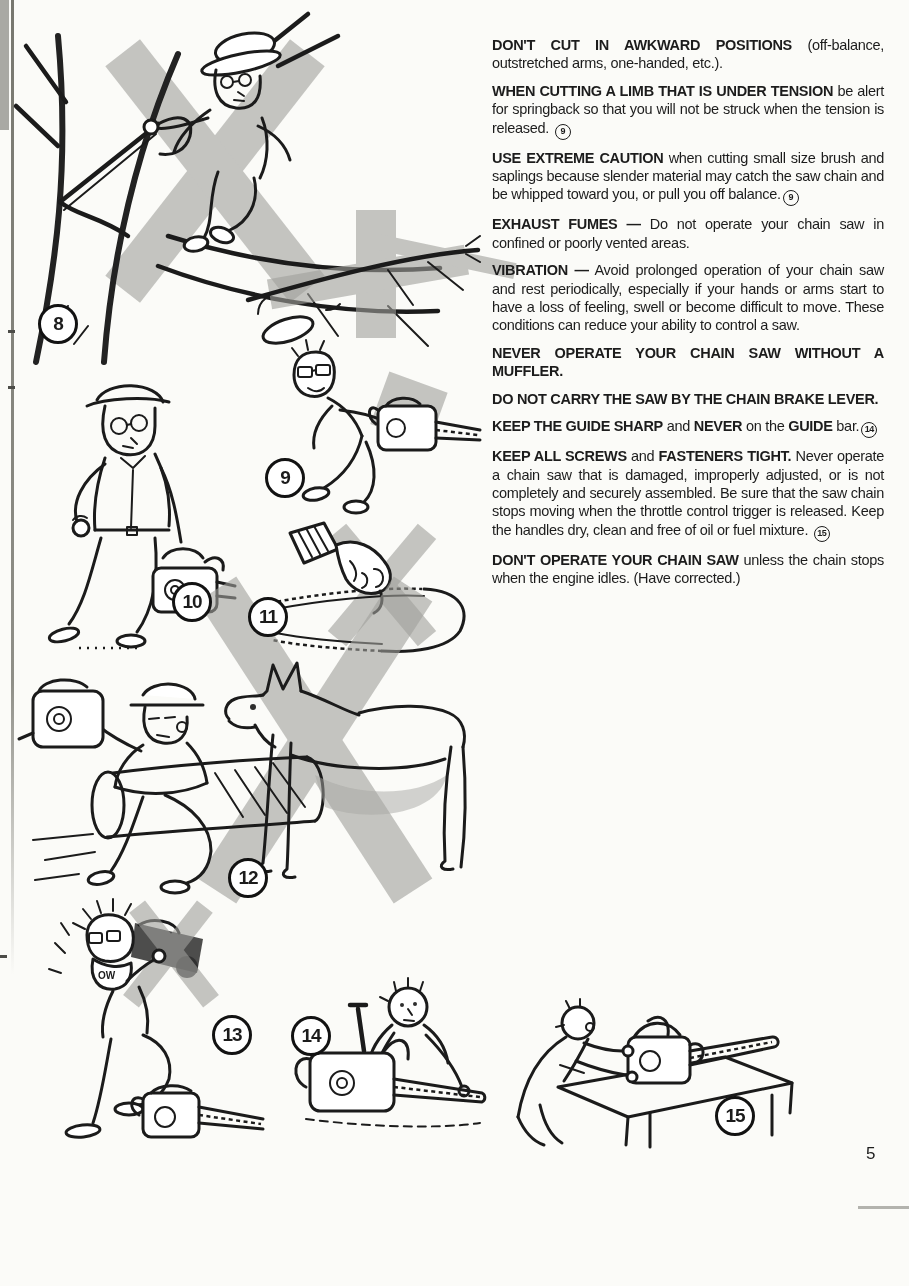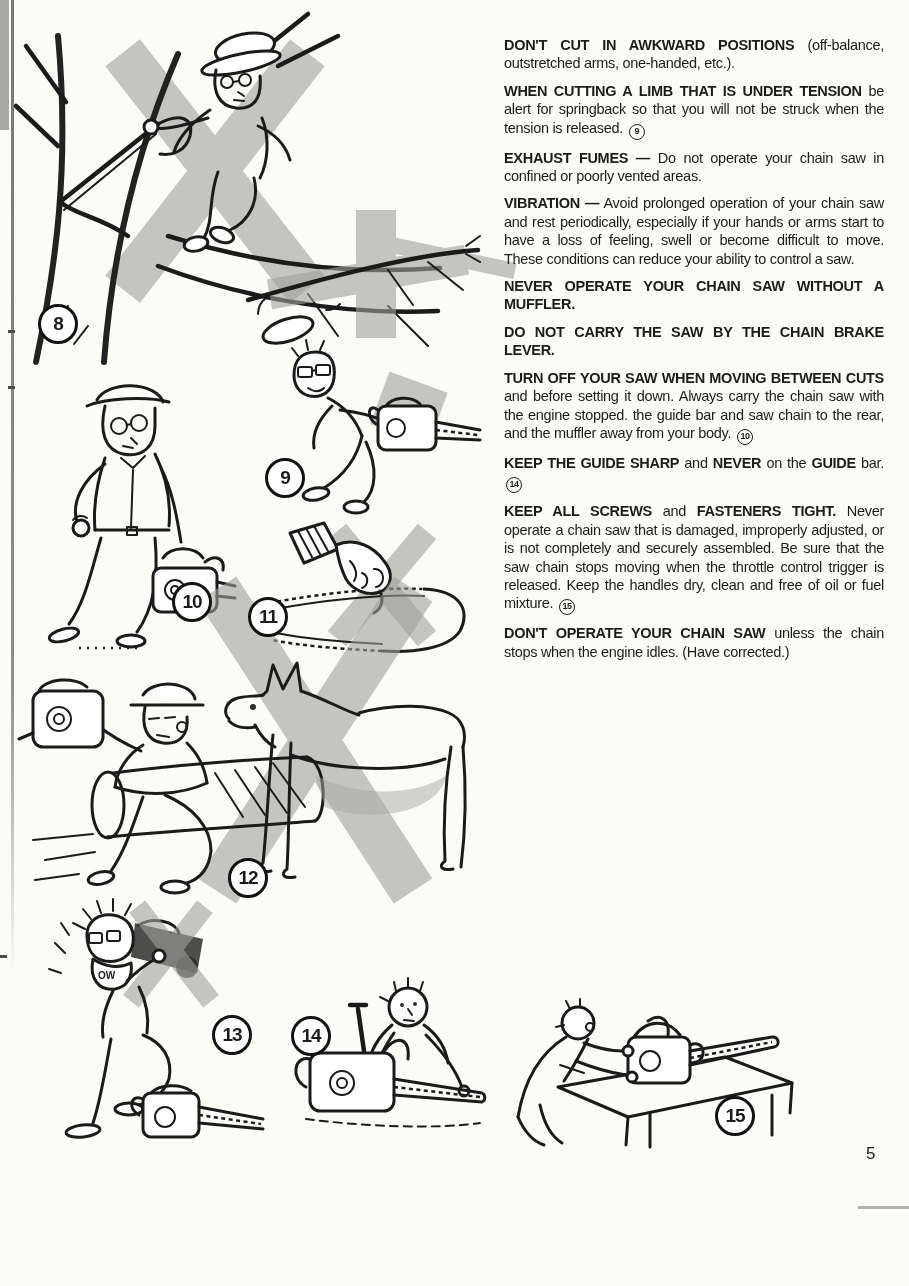--- a/index.html
+++ b/index.html
@@ -8,21 +8,21 @@
   
   .edge-strip{position:absolute;left:0;top:0;width:18px;height:1286px;
     background:linear-gradient(to right,#c2c2bc,#ececе8 55%,rgba(255,255,255,0));}
   .edge-line{position:absolute;left:11px;top:0;width:3px;height:975px;
     background:linear-gradient(to bottom,#77776f,#8f8f88 70%,rgba(150,150,145,0));}
   .edge-dark{position:absolute;left:0;top:0;width:9px;height:130px;background:#8e8e88;opacity:.75;}
   .edge-tick{position:absolute;width:7px;height:3px;background:#4c4c48;}
   .right-rule{position:absolute;left:858px;top:1206px;width:51px;height:3px;background:#b3b3ae;}
   
   .text-col{position:absolute;left:492px;top:36px;width:392px;text-align:justify;}
-  .para{margin:0 0 9px 12px;font-size:14.5px;line-height:18.4px;letter-spacing:-0.3px;}
+  .para{margin:0 0 9px 0;font-size:14.5px;line-height:18.4px;letter-spacing:-0.3px;}
   .para .b{font-weight:700;}
   .refc{display:inline-block;width:14px;height:14px;border:1.4px solid #1c1c1c;border-radius:50%;
         font-size:9px;line-height:13.5px;text-align:center;font-weight:700;letter-spacing:-0.5px;
         vertical-align:-1px;margin-left:2px;}
   .refc.sup{vertical-align:7px;margin-left:0;}
   
   .badge{position:absolute;width:34px;height:34px;background:#fff;border:3.4px solid #121212;
          border-radius:50%;font-size:19px;font-weight:700;text-align:center;line-height:33px;
          letter-spacing:-1px;z-index:5;}
   .pagenum{position:absolute;left:866px;top:1144px;font-size:17px;letter-spacing:0;}
@@ -300,24 +300,24 @@
   <div class="badge" style="left:172px;top:582px">10</div>
   <div class="badge" style="left:248px;top:597px">11</div>
   <div class="badge" style="left:228px;top:858px">12</div>
   <div class="badge" style="left:212px;top:1015px">13</div>
   <div class="badge" style="left:291px;top:1016px">14</div>
   <div class="badge" style="left:715px;top:1096px">15</div>
 
   <main class="text-col">
       <p class="para"><span class="b">DON'T CUT IN AWKWARD POSITIONS</span><span> (off-balance, outstretched arms, one-handed, etc.).</span></p>
       <p class="para"><span class="b">WHEN CUTTING A LIMB THAT IS UNDER TENSION</span><span> be alert for springback so that you will not be struck when the tension is released. </span><span class="refc">9</span></p>
+      <p class="para"><span class="b">USE EXTREME CAUTION</span><span> when cutting small size brush and saplings because slender material may catch the saw chain and be whipped toward you, or pull you off balance.</span><span class="refc">9</span></p>
       <p class="para"><span class="b">EXHAUST FUMES —</span><span> Do not operate your chain saw in confined or poorly vented areas.</span></p>
       <p class="para"><span class="b">VIBRATION —</span><span> Avoid prolonged operation of your chain saw and rest periodically, especially if your hands or arms start to have a loss of feeling, swell or become difficult to move. These conditions can reduce your ability to control a saw.</span></p>
       <p class="para"><span class="b">NEVER OPERATE YOUR CHAIN SAW WITHOUT A MUFFLER.</span></p>
       <p class="para"><span class="b">DO NOT CARRY THE SAW BY THE CHAIN BRAKE LEVER.</span></p>
-      <p class="para"><span class="b">TURN OFF YOUR SAW WHEN MOVING BETWEEN CUTS</span><span> and before setting it down. Always carry the chain saw with the engine stopped. the guide bar and saw chain to the rear, and the muffler away from your body. </span><span class="refc">10</span></p>
       <p class="para"><span class="b">KEEP THE GUIDE SHARP</span><span> and </span><span class="b">NEVER</span><span> on the </span><span class="b">GUIDE</span><span> bar.</span><span class="refc">14</span></p>
       <p class="para"><span class="b">KEEP ALL SCREWS</span><span> and </span><span class="b">FASTENERS TIGHT.</span><span> Never operate a chain saw that is damaged, improperly adjusted, or is not completely and securely assembled. Be sure that the saw chain stops moving when the throttle control trigger is released. Keep the handles dry, clean and free of oil or fuel mixture. </span><span class="refc">15</span></p>
       <p class="para"><span class="b">DON'T OPERATE YOUR CHAIN SAW</span><span> unless the chain stops when the engine idles. (Have corrected.)</span></p>
     </main>
 
   <div class="pagenum">5</div>
 </div>
 
 </body></html>

